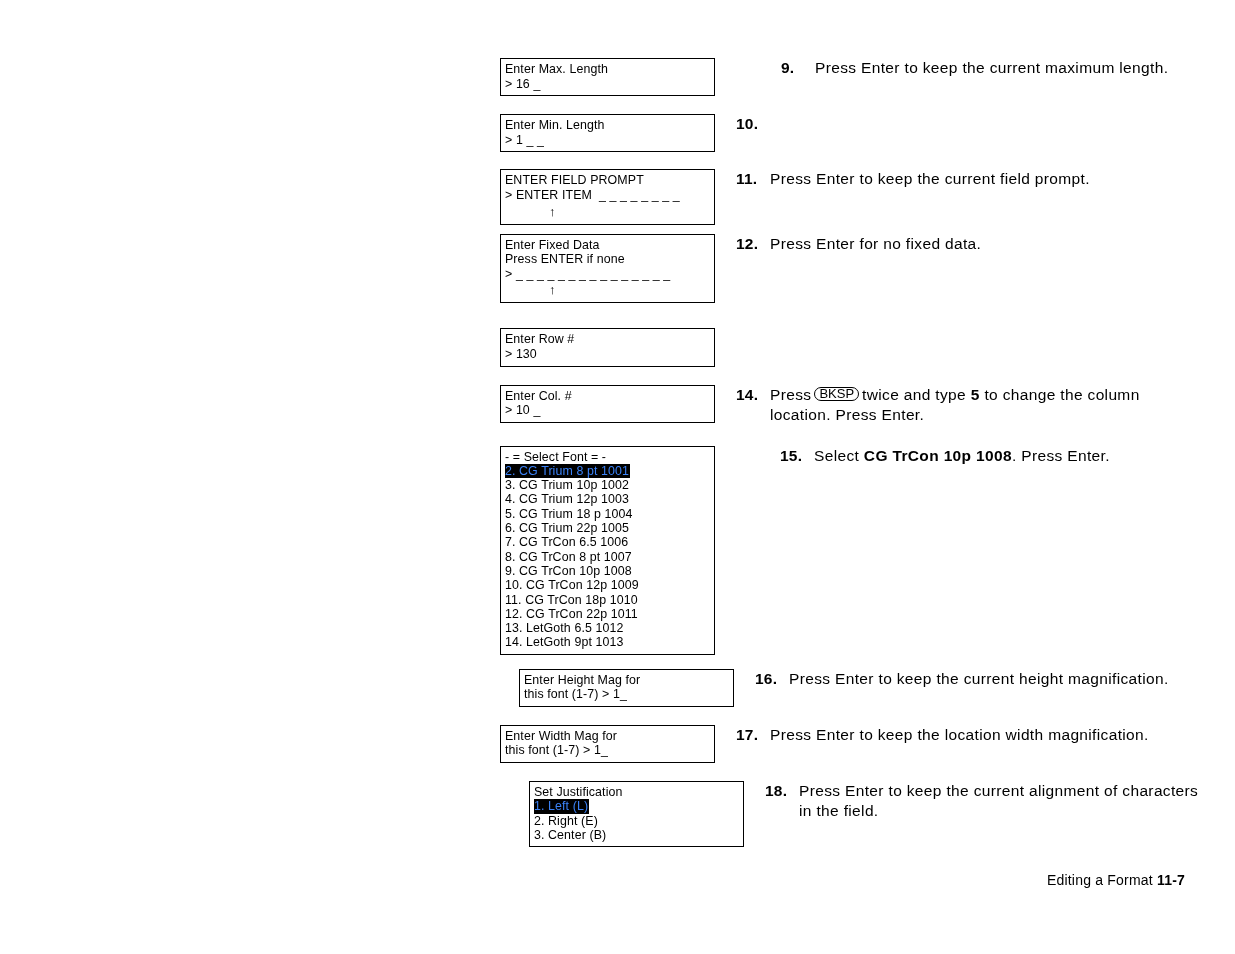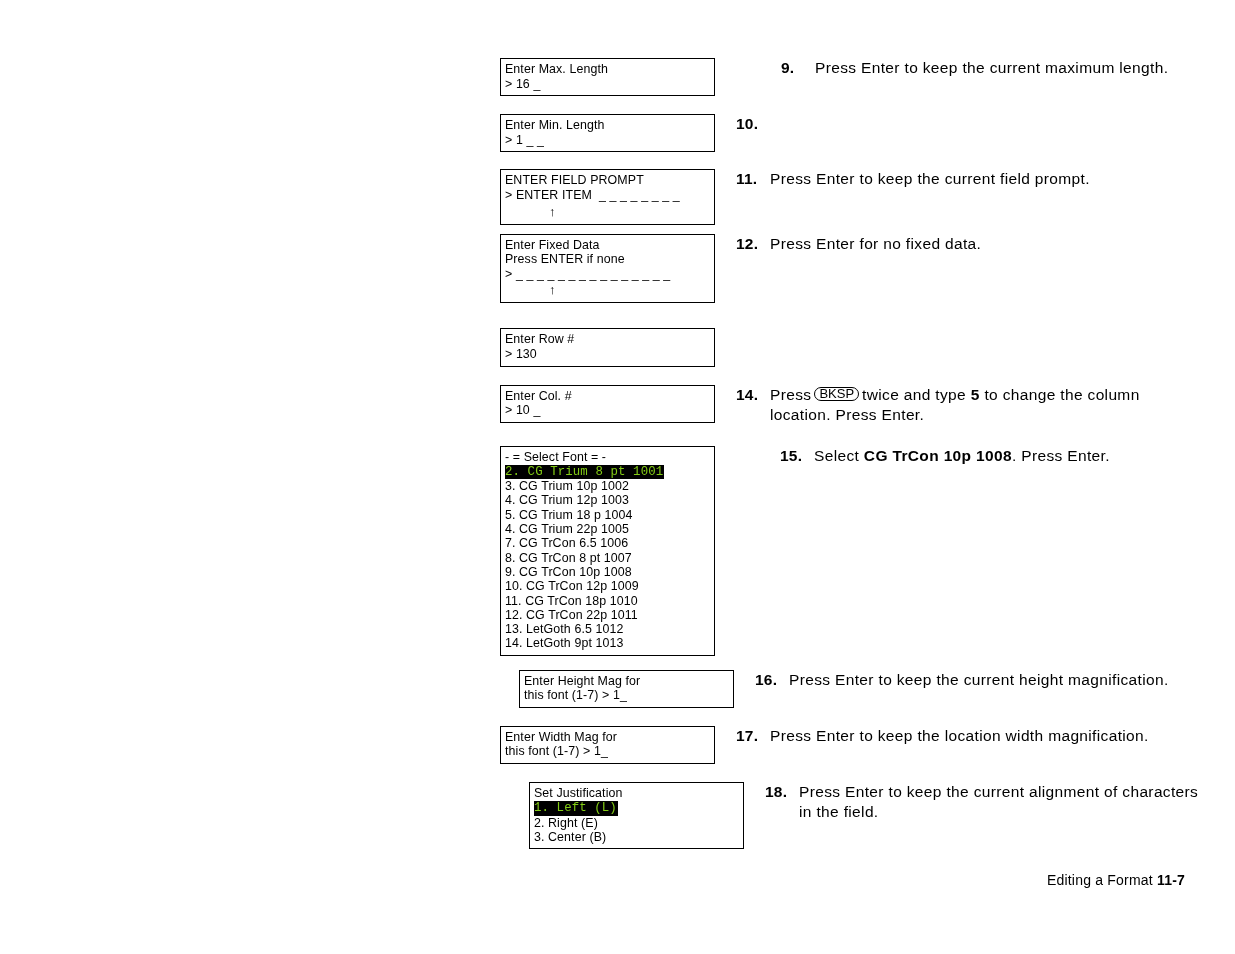--- a/index.html
+++ b/index.html
@@ -85,24 +85,23 @@
   }
   .lcd .line { white-space: pre; }
   .lcd .arrow-line {
     text-align: left;
     padding-left: 44px;
     font-size: 13px;
     line-height: 17px;
   }
   .lcd .hl {
     background: #000000;
-    color: #84cc16;
+    color: #3b82f6;
     display: inline-block;
     padding: 0 1px 0 0;
-    font-family: Liberation Mono, monospace;
   }
 
   
   .lcd.menu { line-height: 14.3px; }
 
   
   .key {
     display: inline-block;
     border: 1.4px solid #000;
     border-radius: 9px;
@@ -212,21 +211,21 @@
 
     <div class="step-row" style="margin-top:21px;gap:44px;">
       <div class="lcd-col">
         <div class="lcd menu">
           <div class="line">- = Select Font = -</div>
           <div>
               <div class="line"><span class="hl">2. CG Trium 8 pt 1001</span></div>
               <div class="line">3. CG Trium 10p 1002</div>
               <div class="line">4. CG Trium 12p 1003</div>
               <div class="line">5. CG Trium 18 p 1004</div>
-              <div class="line">4. CG Trium 22p 1005</div>
+              <div class="line">6. CG Trium 22p 1005</div>
               <div class="line">7. CG TrCon 6.5 1006</div>
               <div class="line">8. CG TrCon 8 pt 1007</div>
               <div class="line">9. CG TrCon 10p 1008</div>
               <div class="line">10. CG TrCon 12p 1009</div>
               <div class="line">11. CG TrCon 18p 1010</div>
               <div class="line">12. CG TrCon 22p 1011</div>
               <div class="line">13. LetGoth 6.5 1012</div>
               <div class="line">14. LetGoth 9pt 1013</div>
             </div>
         </div>

